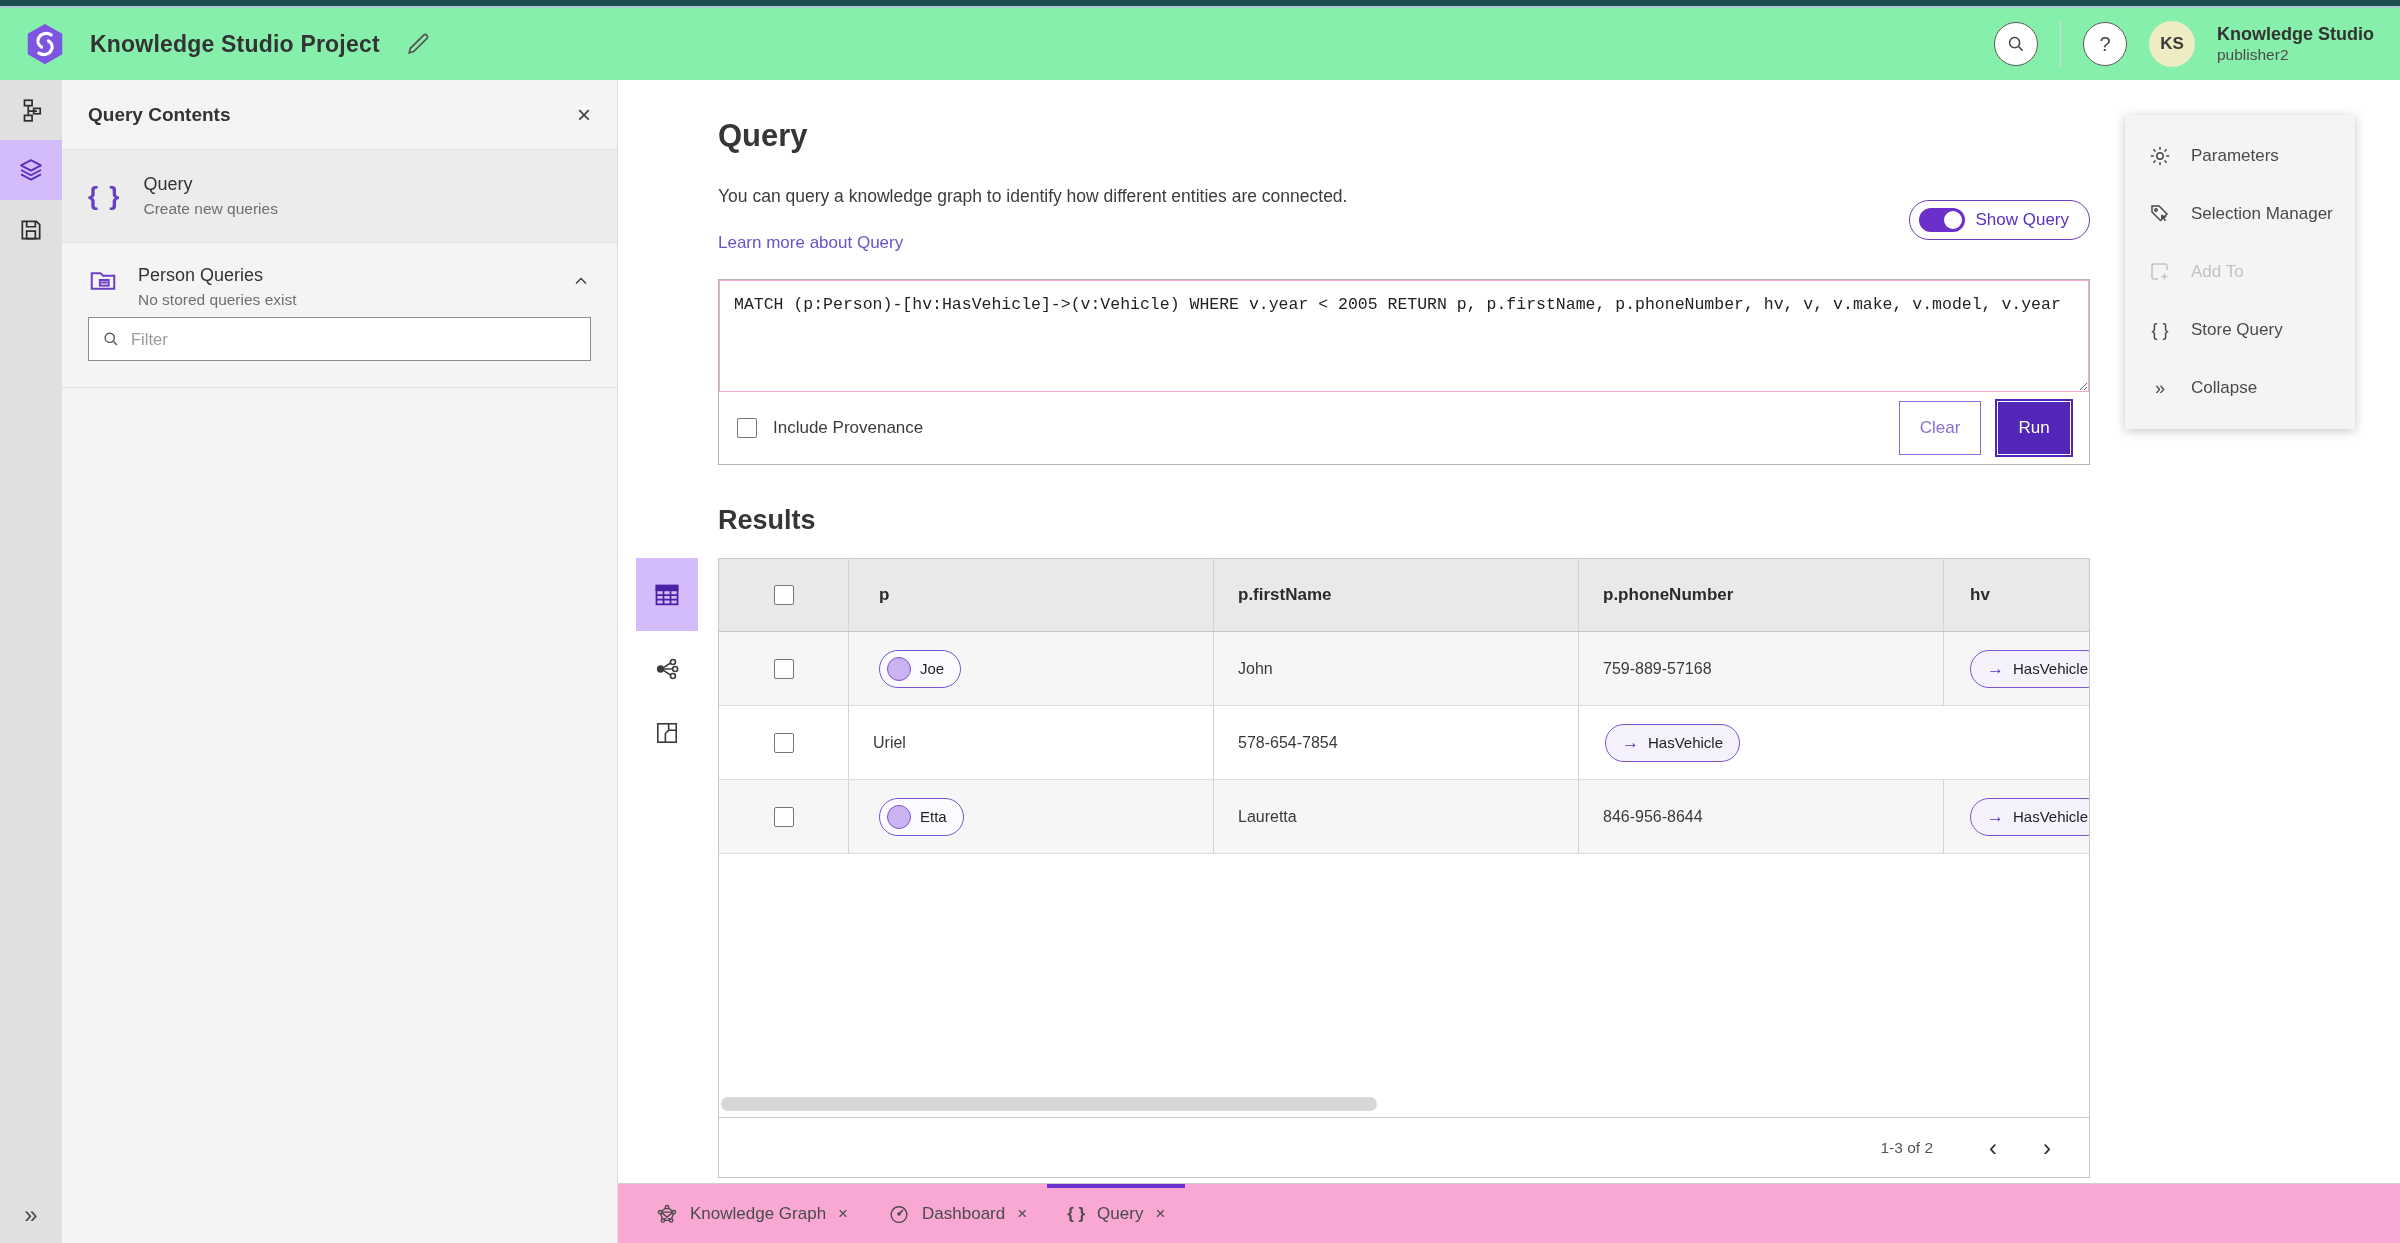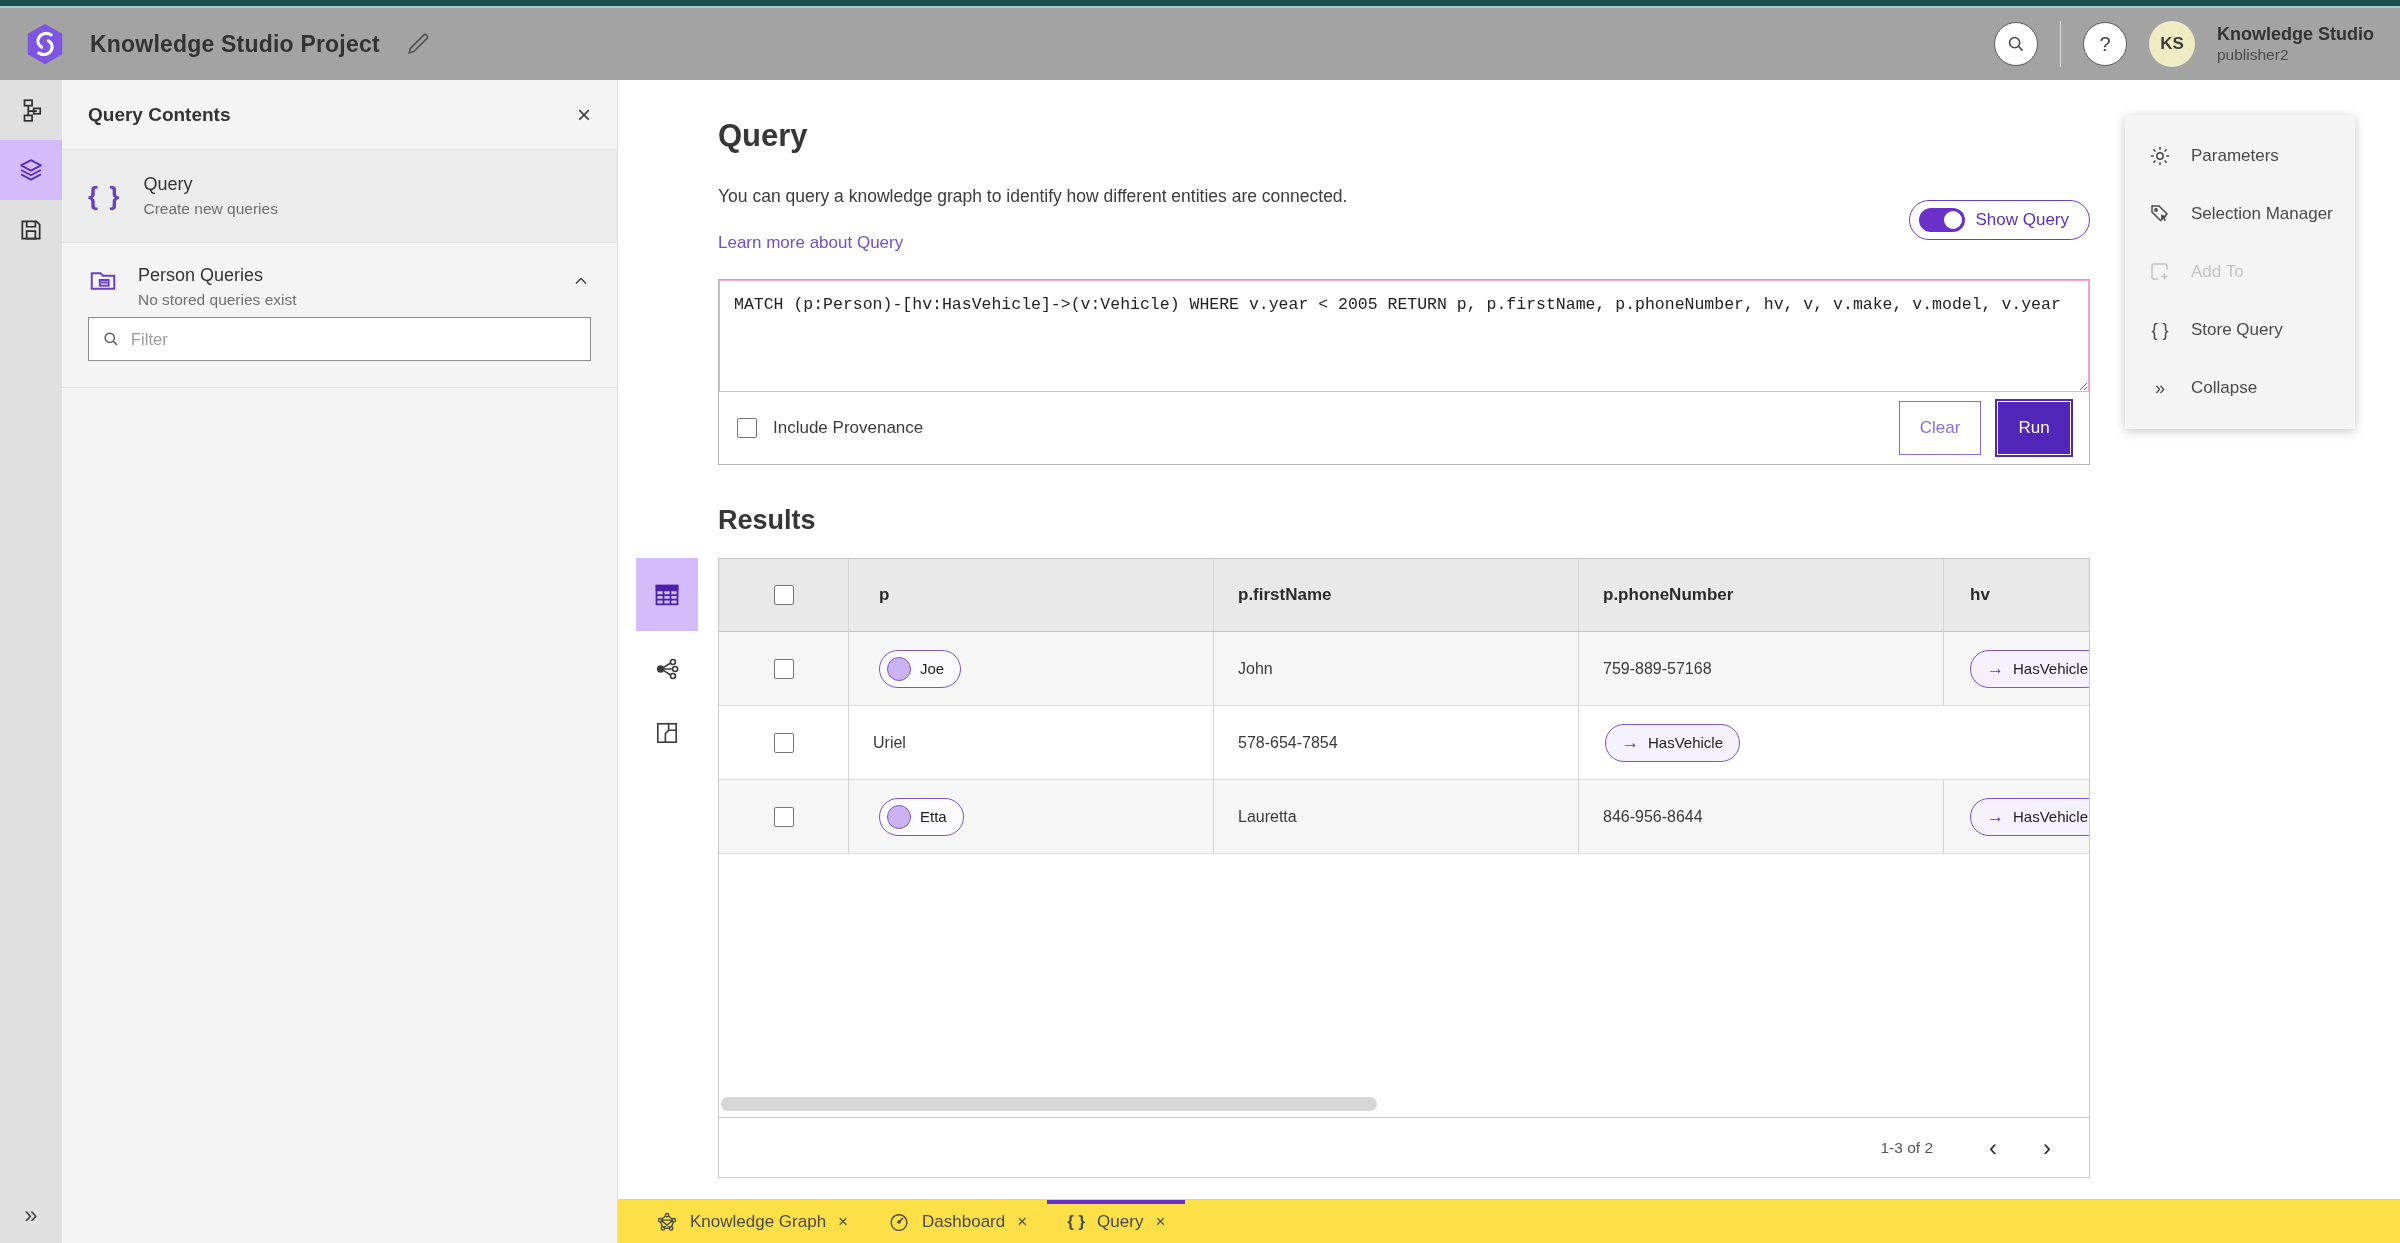--- a/index.html
+++ b/index.html
@@ -3,21 +3,21 @@
 <meta charset="utf-8">
 <style>
   * { box-sizing: border-box; margin: 0; padding: 0; }
   html,body { width:2400px; height:1243px; }
   body { font-family: "Liberation Sans", sans-serif; color:#3c3c3c; background:#fff; }
   .screen { width:2400px; height:1243px; display:flex; flex-direction:column; overflow:hidden; }
 
   
   .top-strip { height:6px; background:#1c4e4e; }
   .top-strip2 { height:2px; background:#a9cccc; }
-  .header { height:72px; background:#a3a3a3; display:flex; align-items:center; padding:0 26px 0 22px; flex:0 0 auto; }
+  .header { height:72px; background:#86efac; display:flex; align-items:center; padding:0 26px 0 22px; flex:0 0 auto; }
   .logo { width:46px; height:46px; margin-right:22px; }
   .header-title { font-size:23px; font-weight:700; color:#333; letter-spacing:.2px; }
   .pencil-btn { background:none; border:none; margin-left:24px; color:#555; cursor:pointer; height:30px; }
   .header-right { margin-left:auto; display:flex; align-items:center; gap:22px; }
   .circle-btn { width:44px; height:44px; border-radius:50%; border:1.5px solid #5a5a5a; background:#fff; color:#444;
     display:flex; align-items:center; justify-content:center; font-size:20px; cursor:pointer; }
   .header-divider { width:1px; height:46px; background:#d8d8d8; }
   .avatar { width:46px; height:46px; border-radius:50%; background:#efecc4; color:#3a3a3a; font-size:17px; font-weight:600;
     display:flex; align-items:center; justify-content:center; }
   .user-block { line-height:1.2; }
@@ -111,21 +111,21 @@
   .page-btn { border:none; background:none; font-size:24px; color:#2f2f2f; cursor:pointer; width:40px; height:40px; }
 
   
   .actions-panel { position:absolute; top:35px; right:45px; width:230px; background:#f4f4f4; box-shadow:0 2px 10px rgba(0,0,0,.22);
     padding:12px 0; display:flex; flex-direction:column; }
   .action-item { display:flex; align-items:center; gap:18px; height:58px; padding:0 22px; font-size:17px; color:#4a4a4a; cursor:pointer; background:none; border:none; font-family:inherit; text-align:left; }
   .action-item.disabled { color:#c2c2c2; cursor:default; }
   .action-icon { width:26px; display:flex; justify-content:center; color:inherit; font-size:18px; }
 
   
-  .tab-bar { height:44px; background:#fde047; border-top:1px solid #d0d0d0; display:flex; align-items:stretch; padding-left:18px; flex:0 0 auto; }
+  .tab-bar { height:60px; background:#f9a8d4; border-top:1px solid #d0d0d0; display:flex; align-items:stretch; padding-left:18px; flex:0 0 auto; }
   .tab { display:flex; align-items:center; gap:12px; padding:0 20px; font-size:17px; color:#4a4a4a; cursor:pointer; }
   .tab.active { box-shadow: inset 0 4px 0 #6a30c9; }
   .tab .tab-close { font-size:17px; color:#4a4a4a; cursor:pointer; }
   .tab-brace { font-size:17px; color:#4a4a4a; font-weight:700; }
 
   svg { display:block; }
 </style>
 </head>
 <body>
 

